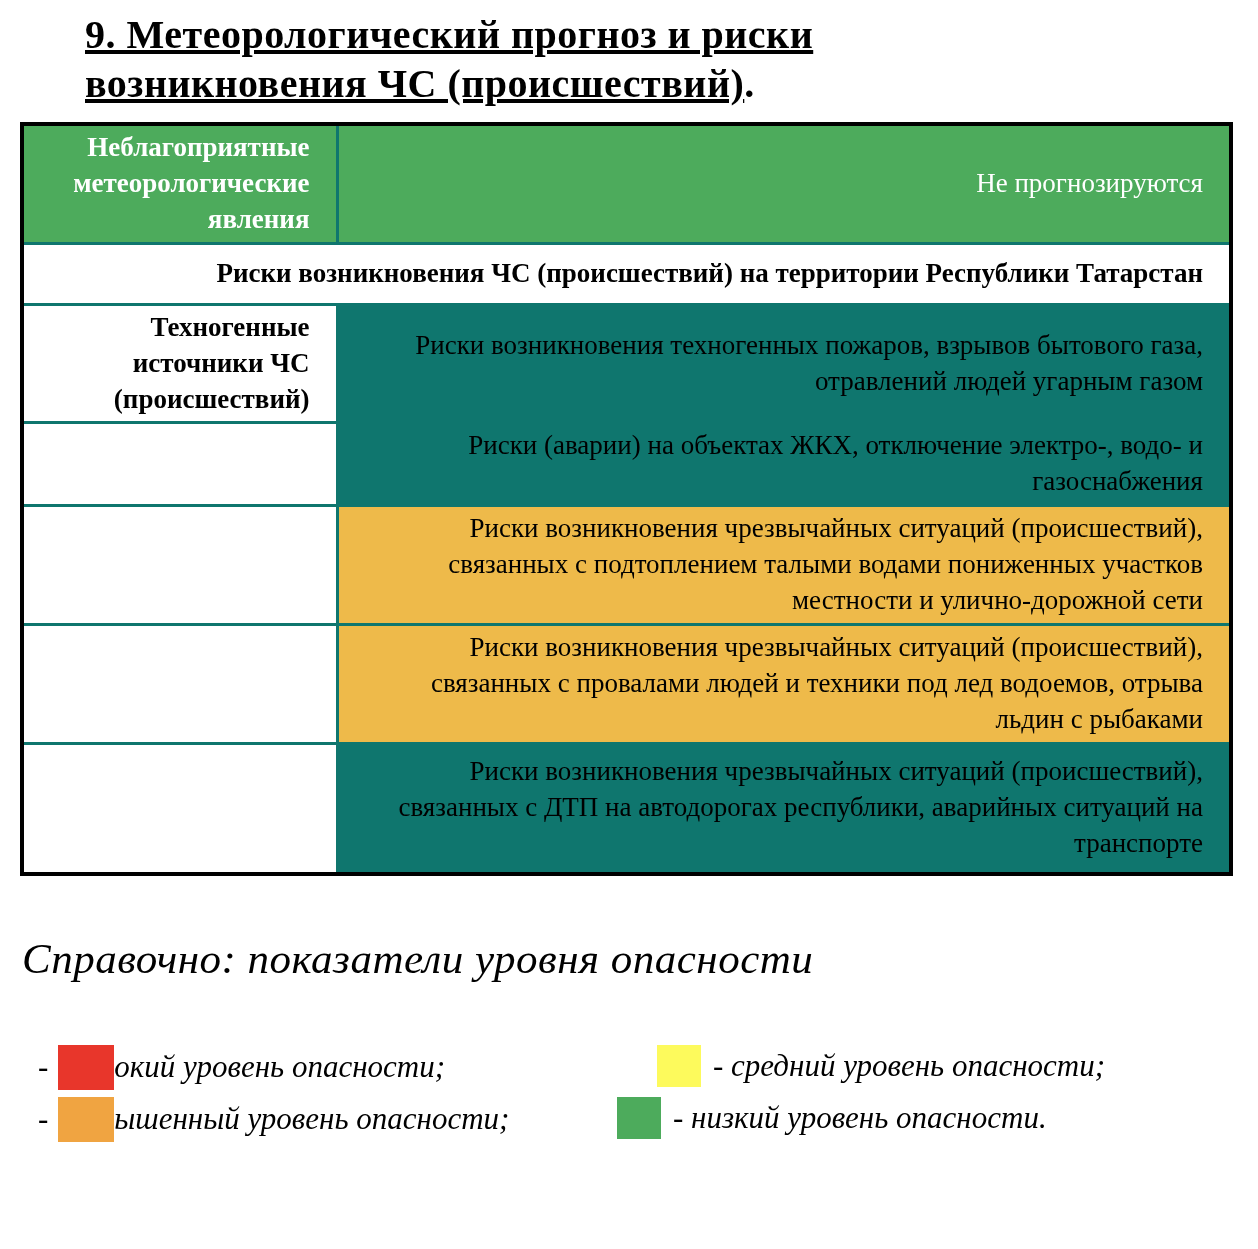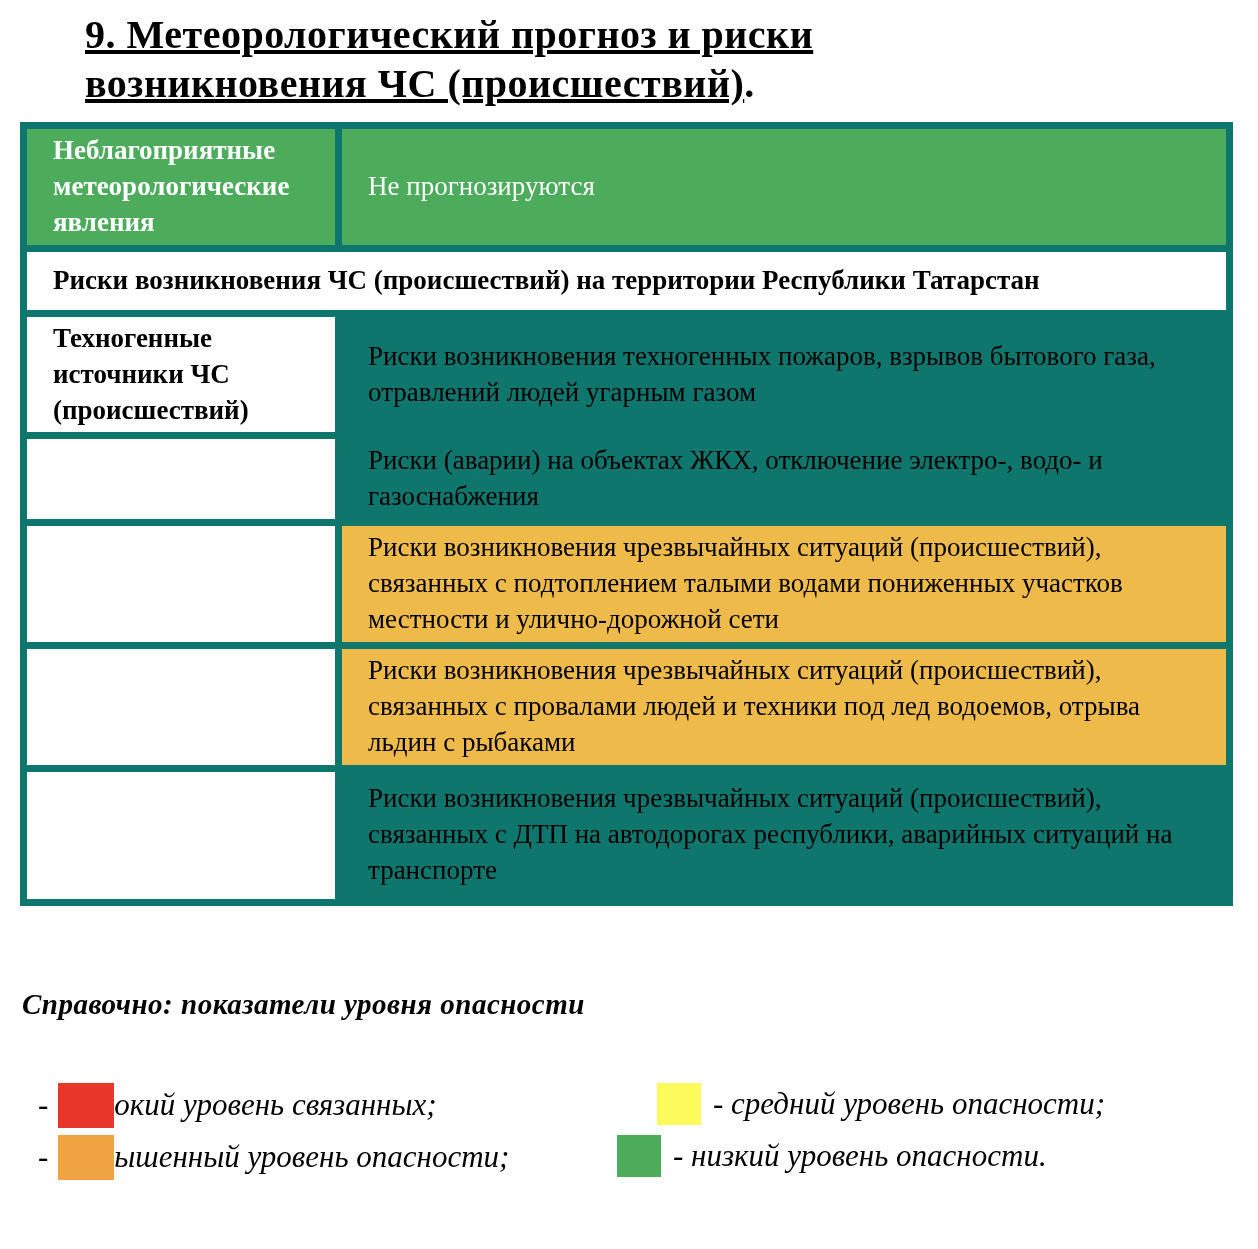--- a/index.html
+++ b/index.html
@@ -24,22 +24,22 @@
 
   
   table.risk {
     border-collapse: collapse;
     table-layout: fixed;
     margin-left: 20px;
     width: 1213px;
     border: 4px solid #000;
   }
   table.risk td {
-    border: 7px solid #0f766e;
-    text-align: left;
+    border: 3px solid #0f766e;
+    text-align: right;
     vertical-align: middle;
     padding: 4px 26px;
     font-size: 27px;
     line-height: 1.33;
   }
   td.c-green  { background: #4dab5c; color: #ffffff; }
   td.c-yellow { background: #0f766e; }
   td.c-orange { background: #eeba4a; }
   td.hdr-left { font-weight: bold; }
   td.section  { background: #ffffff; font-weight: bold; font-size: 28px; height: 50px; padding: 2px 10px; }
@@ -47,25 +47,24 @@
   tr.h-head  > td { height: 106px; }
   tr.h-r0 > td { height: 104px; }
   tr.h-r1 > td { height: 70px; }
   tr.h-r2 > td { height: 104px; }
   tr.h-r3 > td { height: 106px; }
   tr.h-r4 > td { height: 104px; }
   tr.h-r5 > td { height: 119px; }
 
   
   .ref-heading {
-    margin: 82px 0 0 22px;
-    font-size: 29px;
+    margin: 58px 0 0 22px;
+    font-size: 43px;
     font-style: italic;
     letter-spacing: 0.5px;
-    font-weight: bold;
   }
 
   
   .legend { position: relative; height: 170px; margin-top: 62px; }
   .legend-item {
     position: absolute;
     display: flex;
     align-items: center;
     font-size: 31px;
     font-style: italic;
@@ -122,21 +121,21 @@
       </tr>
     </tbody>
   </table>
 
   <div class="ref-heading">Справочно: показатели уровня опасности</div>
 
   <div class="legend">
     <div class="legend-item li-l1">
       <span class="dash">-</span>
       <span class="swatch big" style="background: rgb(232, 54, 43);"></span>
-      <span>окий уровень связанных;</span>
+      <span>окий уровень опасности;</span>
     </div>
     <div class="legend-item li-l2">
       <span class="dash">-</span>
       <span class="swatch big" style="background: rgb(240, 164, 65);"></span>
       <span>ышенный уровень опасности;</span>
     </div>
     <div class="legend-item li-r1">
       <span class="swatch small" style="background: rgb(253, 250, 92);"></span>
       <span>- средний уровень опасности;</span>
     </div>

